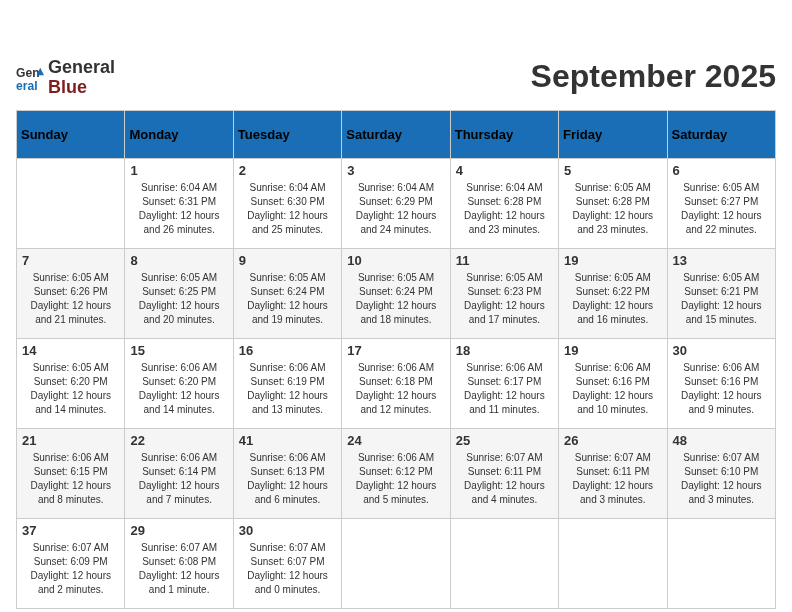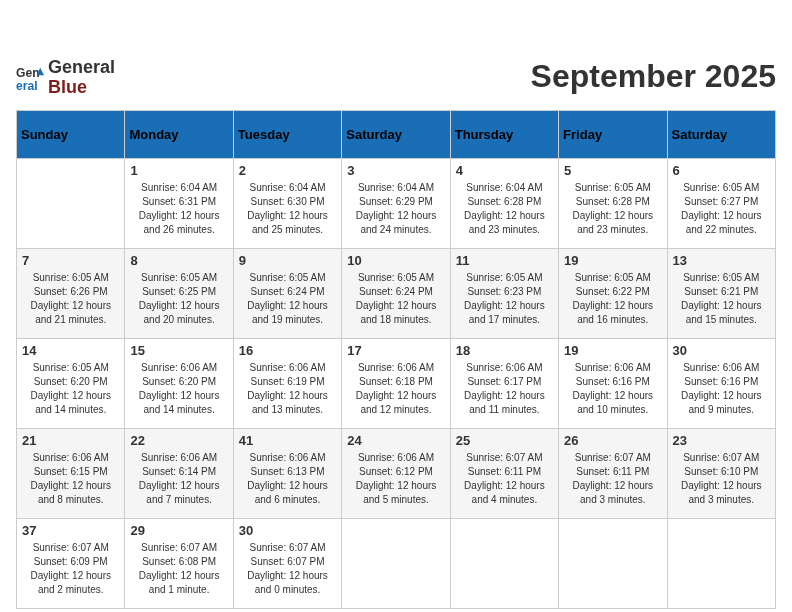--- a/index.html
+++ b/index.html
@@ -309,21 +309,21 @@
 and 4 minutes.</div>
         </td>
         <td>
           <div class="day-number">26</div>
           <div class="day-info" style="white-space: pre-line;">Sunrise: 6:07 AM
 Sunset: 6:11 PM
 Daylight: 12 hours
 and 3 minutes.</div>
         </td>
         <td>
-          <div class="day-number">23</div>
+          <div class="day-number">48</div>
           <div class="day-info" style="white-space: pre-line;">Sunrise: 6:07 AM
 Sunset: 6:10 PM
 Daylight: 12 hours
 and 3 minutes.</div>
         </td>
       </tr>
       <tr>
         <td>
           <div class="day-number">37</div>
           <div class="day-info" style="white-space: pre-line;">Sunrise: 6:07 AM

